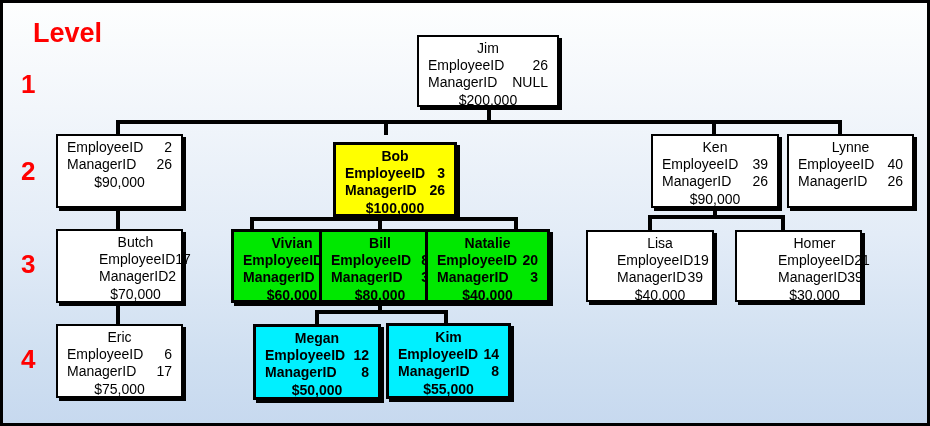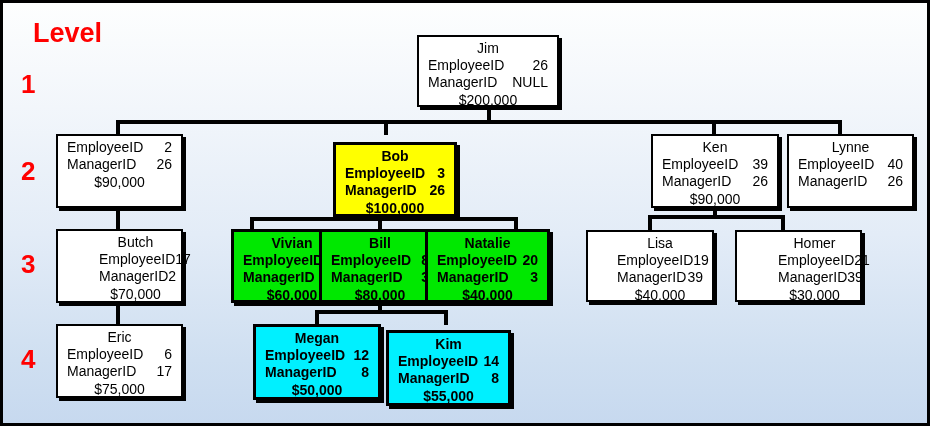--- a/index.html
+++ b/index.html
@@ -265,21 +265,21 @@
         <div class="row">
           <span>EmployeeID</span>
           <span>12</span>
         </div>
         <div class="row">
           <span>ManagerID</span>
           <span>8</span>
         </div>
         <div class="sal">$50,000</div>
       </div>
-      <div class="node hl cyan" style="left: 383px; top: 327px; width: 125px; height: 76px;">
+      <div class="node hl cyan" style="left: 383px; top: 320px; width: 125px; height: 76px;">
         <div class="nm">Kim</div>
         <div class="row">
           <span>EmployeeID</span>
           <span>14</span>
         </div>
         <div class="row">
           <span>ManagerID</span>
           <span>8</span>
         </div>
         <div class="sal">$55,000</div>

